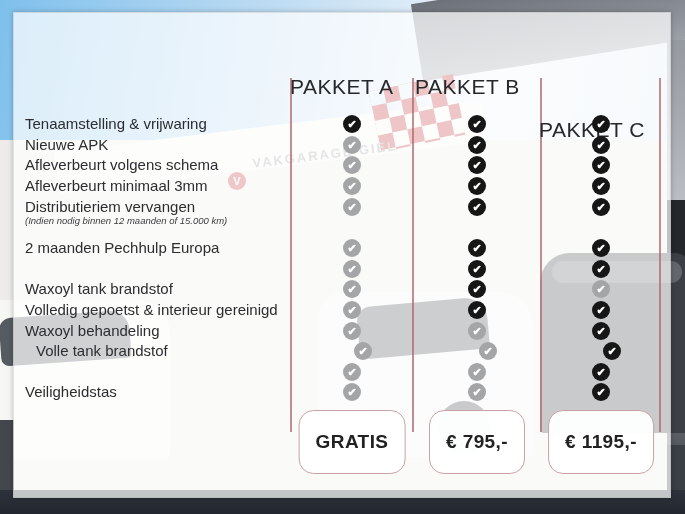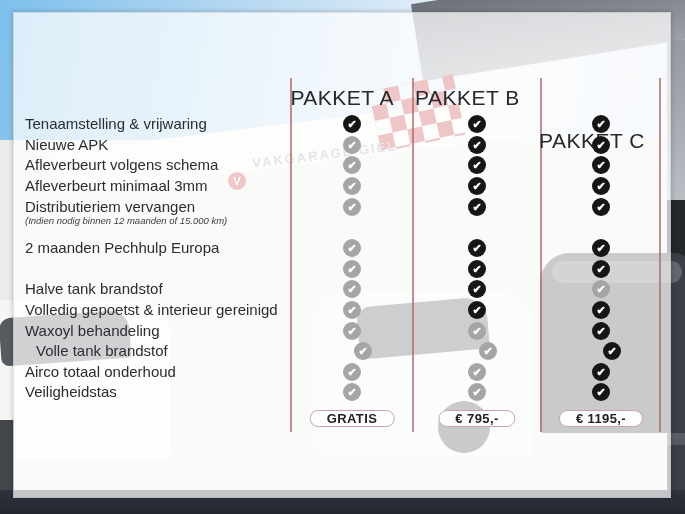--- a/index.html
+++ b/index.html
@@ -50,33 +50,33 @@
   .ph-ground-left{top:420px;left:0;width:14px;height:94px;background:#43464d;}
 
   
   .overlay{position:absolute;left:13px;top:12px;width:658px;height:486px;
     background:rgba(255,255,255,0.72);
     box-shadow:0 0 5px rgba(0,0,0,0.25), inset 0 0 0 1px rgba(150,150,150,0.25);}
 
   
   .vline{position:absolute;top:78px;height:354px;width:2px;
     background:var(--separator,#b2676b);opacity:0.75;}
-  .col-header{position:absolute;top:86px;width:104px;text-align:right;
+  .col-header{position:absolute;top:75px;width:104px;text-align:left;
     font-size:21px;color:#26282a;letter-spacing:0.5px;white-space:nowrap;}
   .row{position:absolute;left:0;height:20px;width:685px;}
   .row-label{position:absolute;left:25px;top:1px;font-size:15px;color:#2b2d30;white-space:nowrap;}
   .row-note{position:absolute;left:25px;font-size:9.5px;font-style:italic;color:#3a3c3f;white-space:nowrap;}
   .check{position:absolute;top:1px;width:18px;height:18px;border-radius:50%;
     display:flex;align-items:center;justify-content:center;
     color:#fff;font-size:11px;font-weight:bold;line-height:1;}
   .check.included{background:var(--check-included,#161616);}
   .check.excluded{background:var(--check-excluded,#a4a5a7);}
   .price-pill{position:absolute;top:410px;transform:translateX(-50%);
-    padding:0 16px;border:1.5px solid var(--price-border,#c9a3a3);border-radius:15px;
-    background:rgba(255,255,255,0.95);font-size:13px;font-weight:bold;color:#222;
+    padding:20px 16px;border:1.5px solid var(--price-border,#c9a3a3);border-radius:15px;
+    background:rgba(255,255,255,0.95);font-size:19px;font-weight:bold;color:#222;
     letter-spacing:0.4px;white-space:nowrap;cursor:pointer;}
 </style>
 </head>
 <body>
 
 <div id="canvas">
 
   <div class="ph ph-sky"></div>
   <div class="ph ph-building"></div>
   <div class="ph ph-roof"></div>
@@ -148,21 +148,21 @@
         <span class="check excluded" style="left: 343px;">✔</span>
         <span class="check included" style="left: 468px;">✔</span>
         <span class="check included" style="left: 592px;">✔</span>
       </div>
       <div class="row" style="top: 259px;">
         <span class="check excluded" style="left: 343px;">✔</span>
         <span class="check included" style="left: 468px;">✔</span>
         <span class="check included" style="left: 592px;">✔</span>
       </div>
       <div class="row" style="top: 279px;">
-        <span class="row-label">Halve tank brandstof</span>
+        <span class="row-label">Waxoyl tank brandstof</span>
         <span class="check excluded" style="left: 343px;">✔</span>
         <span class="check included" style="left: 468px;">✔</span>
         <span class="check excluded" style="left: 592px;">✔</span>
       </div>
       <div class="row" style="top: 300px;">
         <span class="row-label">Volledig gepoetst &amp; interieur gereinigd</span>
         <span class="check excluded" style="left: 343px;">✔</span>
         <span class="check included" style="left: 468px;">✔</span>
         <span class="check included" style="left: 592px;">✔</span>
       </div>
@@ -172,21 +172,20 @@
         <span class="check excluded" style="left: 468px;">✔</span>
         <span class="check included" style="left: 592px;">✔</span>
       </div>
       <div class="row" style="top: 341px; margin-left: 11px;">
         <span class="row-label">Volle tank brandstof</span>
         <span class="check excluded" style="left: 343px;">✔</span>
         <span class="check excluded" style="left: 468px;">✔</span>
         <span class="check included" style="left: 592px;">✔</span>
       </div>
       <div class="row" style="top: 362px;">
-        <span class="row-label">Airco totaal onderhoud</span>
         <span class="check excluded" style="left: 343px;">✔</span>
         <span class="check excluded" style="left: 468px;">✔</span>
         <span class="check included" style="left: 592px;">✔</span>
       </div>
       <div class="row" style="top: 382px; text-align: center;">
         <span class="row-label">Veiligheidstas</span>
         <span class="check excluded" style="left: 343px;">✔</span>
         <span class="check excluded" style="left: 468px;">✔</span>
         <span class="check included" style="left: 592px;">✔</span>
       </div>

